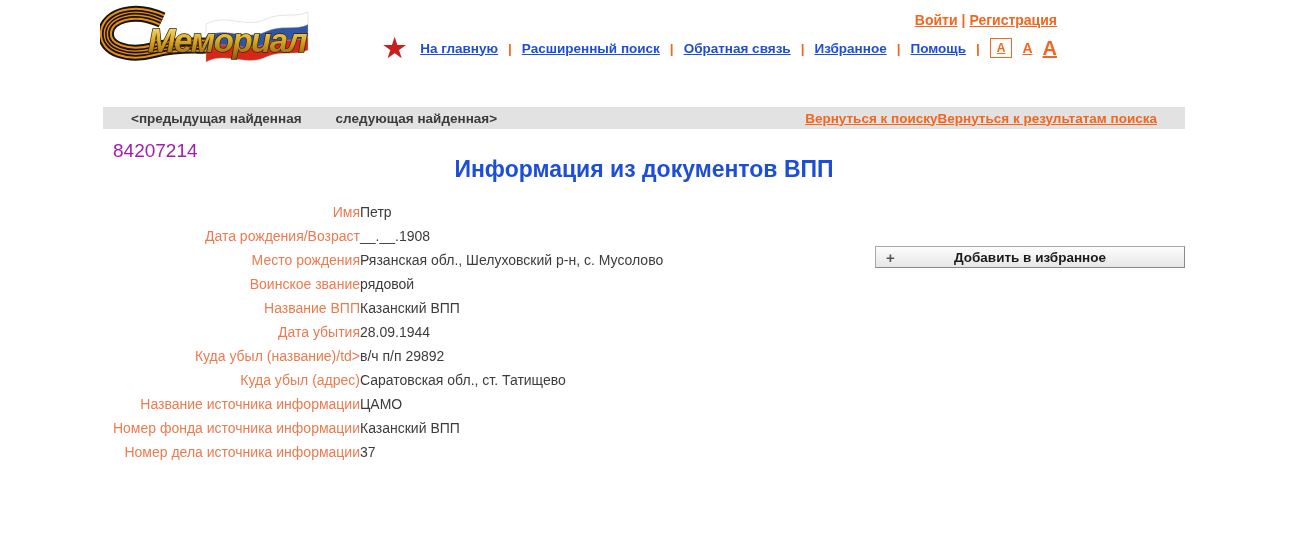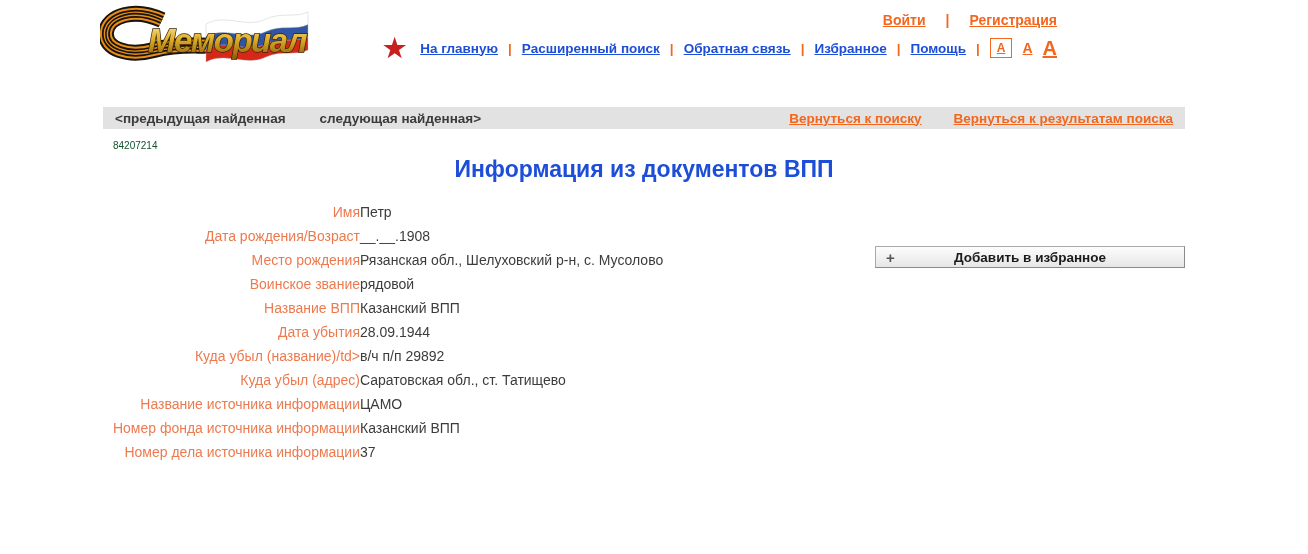--- a/index.html
+++ b/index.html
@@ -9,44 +9,44 @@
     font-family:"Liberation Sans", sans-serif;
   }
   .page { position:relative; width:1180px; height:554px; background:#fff; }
 
   
   .logo { position:absolute; left:100px; top:4px; width:215px; height:64px; cursor:pointer; }
   .header-right {
     position:absolute; right:123px; top:12px;
     display:flex; flex-direction:column; align-items:flex-end; gap:9px;
   }
-  .auth-row { display:flex; align-items:center; gap:20px; font-size:14px; font-weight:bold; }
+  .auth-row { display:flex; align-items:center; gap:4px; font-size:14px; font-weight:bold; }
   .auth-row a { color:#f2661e; text-decoration:underline; cursor:pointer; }
   .sep { color:#f2661e; font-weight:bold; text-decoration:none; }
   .nav-row { display:flex; align-items:center; gap:10px; font-size:13.5px; font-weight:bold; }
   .nav-row a.navlink { color:#1d4ed8; text-decoration:underline; cursor:pointer; white-space:nowrap; }
   .star { color:#c8201e; font-size:26px; line-height:22px; margin-right:4px; }
   .fs { color:#f2661e; font-weight:bold; text-decoration:underline; cursor:pointer; line-height:1; }
   .fs-small { font-size:12px; border:1px solid #f2661e; padding:3px 6px; }
   .fs-medium { font-size:14px; }
   .fs-large { font-size:20px; }
 
   
   .toolbar {
     position:absolute; left:103px; top:107px; width:1082px; height:22px;
     background:#e2e2e2; display:flex; justify-content:space-between; align-items:center;
-    padding:0 12px; font-size:13.5px; font-weight:bold;
+    padding:0 28px; font-size:13.5px; font-weight:bold;
   }
   .toolbar .tleft { display:flex; gap:34px; }
   .toolbar .tleft a { color:#3b3b3b; text-decoration:none; cursor:pointer; white-space:nowrap; }
-  .toolbar .tright { display:flex; gap:32px; }
+  .toolbar .tright { display:flex; }
   .toolbar .tright a { color:#f2661e; text-decoration:underline; cursor:pointer; white-space:nowrap; }
 
   
-  .record-id { position:absolute; left:113px; top:140px; font-size:10px; color:#14532d; }
+  .record-id { position:absolute; left:113px; top:140px; font-size:19px; color:#a21caf; }
   .page-title {
     position:absolute; left:103px; top:156px; width:1082px;
     text-align:center; font-size:23px; font-weight:bold; color:#1d4ed8;
   }
   table.fields { position:absolute; left:103px; top:200px; border-collapse:collapse; }
   table.fields tr { height:24px; }
   table.fields td { padding:0; font-size:14px; vertical-align:middle; white-space:nowrap; }
   td.flabel { width:257px; text-align:right; color:#ed7a4f; }
   td.fvalue { padding-left:20px; color:#3c3c3c; }
 

